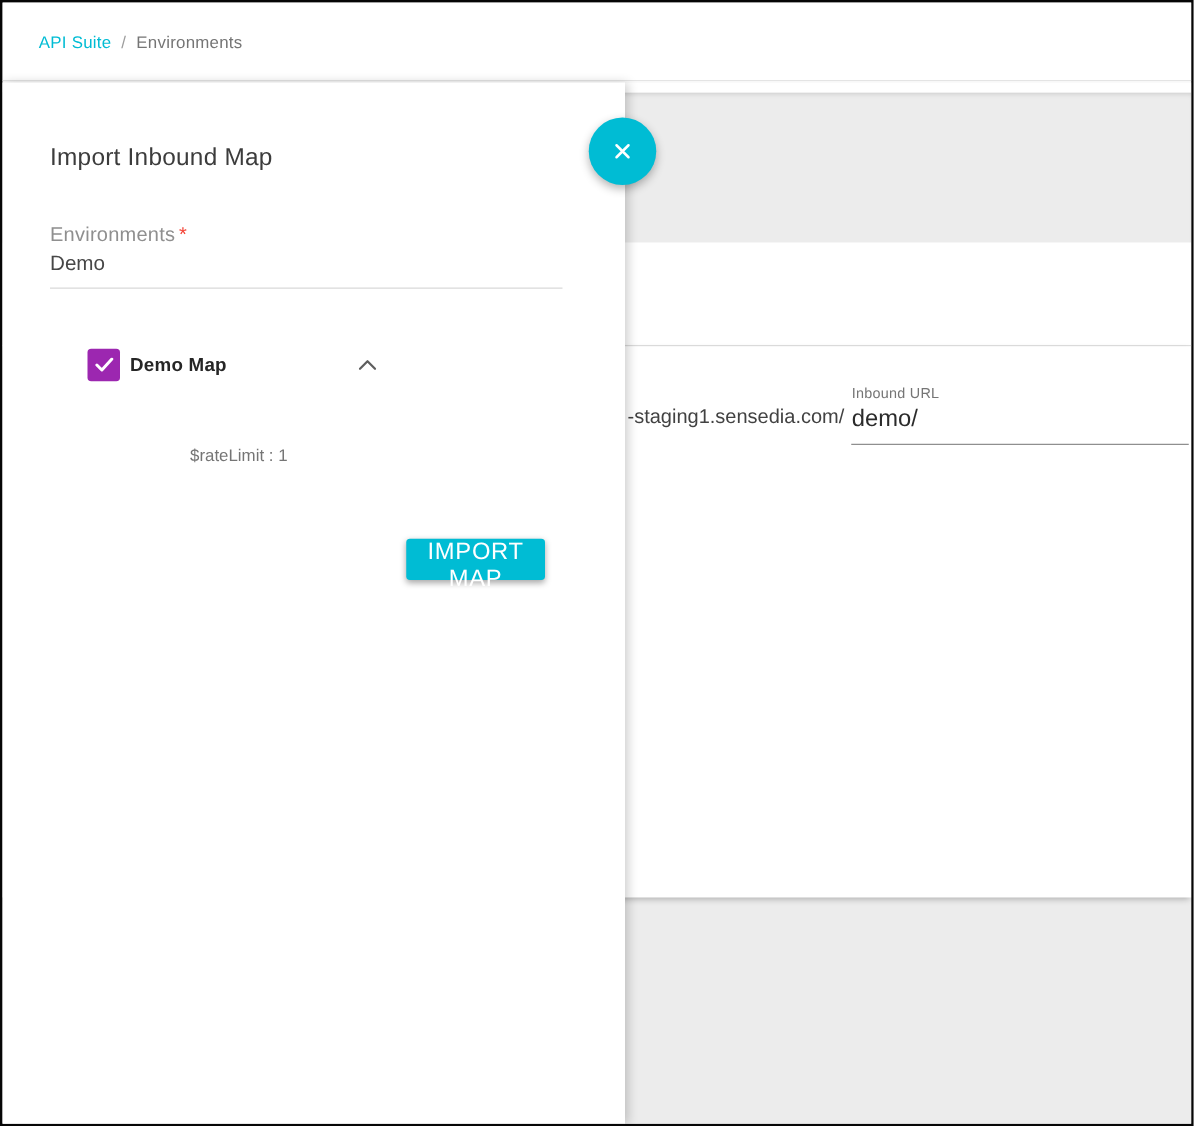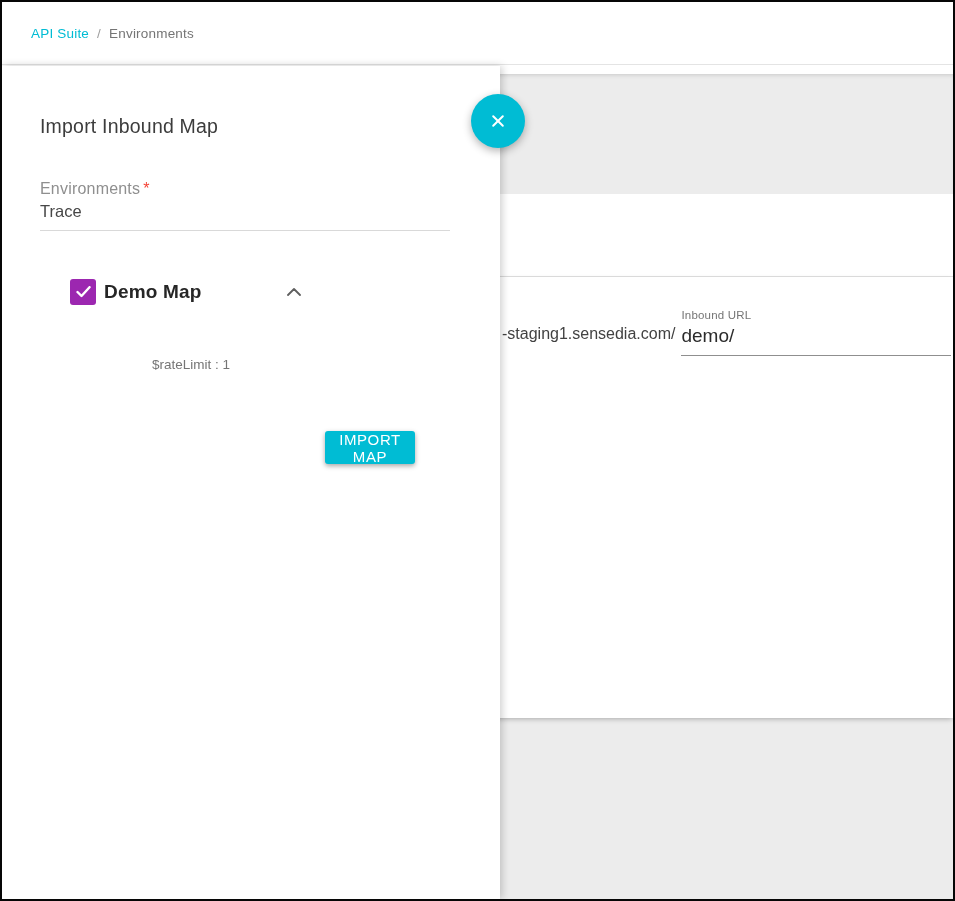--- a/index.html
+++ b/index.html
@@ -83,30 +83,30 @@
   .env-value {
     margin-top:4px; font-size:16.5px; color:#474747;
     padding-bottom:9px; border-bottom:1px solid #d9d9d9; cursor:text;
   }
   .map-row { position:absolute; left:68px; top:213px; display:flex; align-items:center; height:26px; }
   .checkbox {
     width:26px; height:26px; border-radius:3px;
     background:var(--accent-purple,#9C27B0);
     display:flex; align-items:center; justify-content:center; cursor:pointer; flex:0 0 auto;
   }
-  .map-name { margin-left:8px; font-size:19px; font-weight:700; color:#262626; letter-spacing:.2px; }
+  .map-name { margin-left:8px; font-size:15px; font-weight:700; color:#262626; letter-spacing:.2px; }
   .chevron-btn {
     position:absolute; left:281px; top:215px; width:22px; height:22px;
     display:flex; align-items:center; justify-content:center; cursor:pointer; background:none; border:none;
   }
   .rate-limit { position:absolute; left:106px; top:291px; font-size:13.5px; color:#757575;margin-left:44px; }
   .import-btn {
-    position:absolute; left:323px; top:365px; width:90px; height:33px;
+    position:absolute; left:323px; top:365px; width:111px; height:33px;
     background:var(--accent-cyan,#00BCD4); color:#fff; border:none; border-radius:3px;
-    font-family:inherit; font-size:15px; font-weight:500; letter-spacing:.6px;
+    font-family:inherit; font-size:19px; font-weight:500; letter-spacing:.6px;
     box-shadow:0 2px 5px rgba(0,0,0,.35); cursor:pointer;
   }
 
   
   .fab {
     position:absolute; left:469px; top:28px; width:54px; height:54px;
     border-radius:50%; border:none; background:var(--accent-cyan,#00BCD4);
     box-shadow:0 3px 8px rgba(0,0,0,.30); z-index:6; cursor:pointer;
     display:flex; align-items:center; justify-content:center;
   }
@@ -163,21 +163,21 @@
       </section>
     </div>
 
     <aside class="drawer">
       <h1 class="drawer-title">Import Inbound Map</h1>
 
       <div class="env-field">
         <div class="env-label">
           <span>Environments</span><span class="req">*</span>
         </div>
-        <div class="env-value">Trace</div>
+        <div class="env-value">Demo</div>
       </div>
 
       <div class="map-row">
         <span class="checkbox">
           <svg width="15" height="12" viewBox="0 0 15 12">
               <polyline points="1.5,6 5.5,10 13.5,1.2" fill="none" stroke="#ffffff" stroke-width="2.4" stroke-linecap="round" stroke-linejoin="round"></polyline>
             </svg>
         </span>
         <span class="map-name">Demo Map</span>
       </div>

